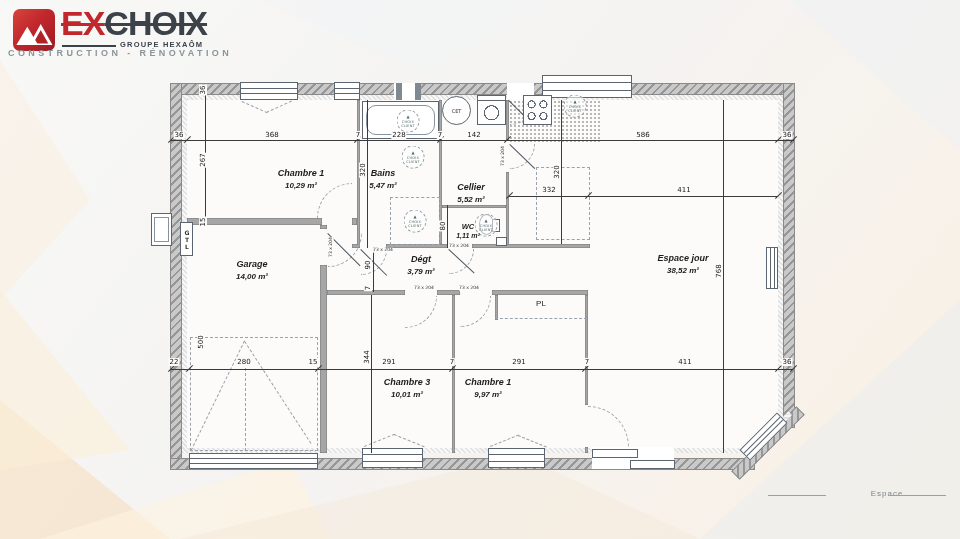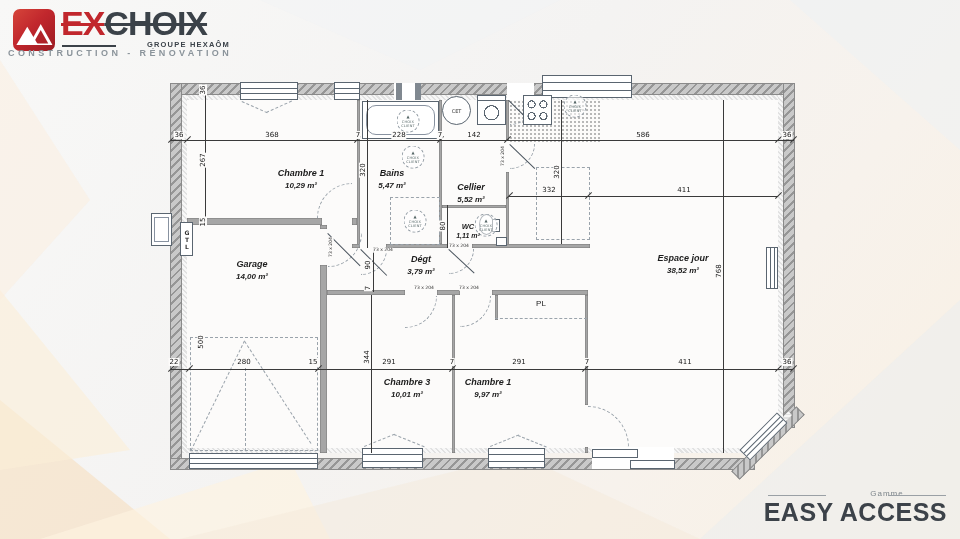--- a/index.html
+++ b/index.html
@@ -237,21 +237,21 @@
   <i class="a dl6" style="left:383px;top:250px">73 x 204</i>
   <i class="a dl6" style="left:459px;top:246px">73 x 204</i>
   <i class="a dl6 dl6v" style="left:503px;top:156px">73 x 204</i>
   <i class="a dl6" style="left:424px;top:288px">73 x 204</i>
   <i class="a dl6" style="left:469px;top:288px">73 x 204</i>
 
   <i class="a rl" style="left:301px;top:179px">
       <b>Chambre 1</b>
       <u>10,29 m²</u>
     </i>
-  <i class="a rl" style="left:392px;top:179px">
+  <i class="a rl" style="left:383px;top:179px">
       <b>Bains</b>
       <u>5,47 m²</u>
     </i>
   <i class="a rl" style="left:471px;top:193px">
       <b>Cellier</b>
       <u>5,52 m²</u>
     </i>
   <i class="a rl" style="left:468px;top:231px;font-size:7px">
       <b style="font-size:7.5px">WC</b>
       <u style="font-size:7px">1,11 m²</u>
@@ -284,22 +284,21 @@
 <div class="a" style="left:0;top:0;width:260px;height:75px">
   <i class="a" style="left:13px;top:9px;width:42px;height:42px;border-radius:7px;background:linear-gradient(135deg,#d6453a 0%,#c1272d 45%,#9c1b22 100%);overflow:hidden">
     <s class="a" style="inset:0;clip-path:polygon(38% 86%,66% 36%,94% 86%);background:#fff"></s>
     <s class="a" style="inset:0;clip-path:polygon(48% 82%,66% 50%,84% 82%);background:#b02228"></s>
     <s class="a" style="inset:0;clip-path:polygon(8% 86%,34% 42%,60% 86%);background:#fff"></s>
   </i>
   <i class="a" style="left:61px;top:6px;font:bold 34px/1 'Liberation Sans',sans-serif;letter-spacing:-1px;white-space:nowrap">
     <s style="color:#c1272d">EX</s><s style="color:#3b4249">CHOIX</s>
   </i>
   <i class="a" style="left:62px;top:45px;width:54px;height:2px;background:#3b4249"></i>
-  <i class="a" style="left:120px;top:41px;width:110px;text-align:right;font:bold 7.5px/1 'Liberation Sans',sans-serif;letter-spacing:1.2px;color:#3b4249">GROUPE HEXAÔM</i>
+  <i class="a" style="left:120px;top:41px;width:110px;font:bold 7.5px/1 'Liberation Sans',sans-serif;letter-spacing:1.2px;color:#3b4249">GROUPE HEXAÔM</i>
   <i class="a" style="left:8px;top:49px;font:bold 9px/1 'Liberation Sans',sans-serif;letter-spacing:3.4px;color:#8b949b;white-space:nowrap">CONSTRUCTION - RÉNOVATION</i>
 </div>
 
 <div class="a" style="left:740px;top:482px;width:212px;height:50px">
   <i class="a" style="left:28px;top:13px;width:58px;height:1px;background:#9aa0a5"></i>
-  <i class="a" style="left:116px;top:8px;transform:translateX(-50%) translateX(31px);font:8px/1 'Liberation Sans',sans-serif;letter-spacing:1px;color:#7d858b">Gamme</i>
+  <i class="a" style="left:116px;top:8px;transform:translateX(-50%) translateX(31px);font:8px/1 'Liberation Sans',sans-serif;letter-spacing:1px;color:#7d858b">Espace</i>
   <i class="a" style="left:148px;top:13px;width:58px;height:1px;background:#9aa0a5"></i>
-  <i class="a" style="right:5px;top:18px;font:bold 25px/1 'Liberation Sans',sans-serif;letter-spacing:.5px;color:#3c4249;white-space:nowrap">EASY ACCESS</i>
 </div>
 
 </body></html>

